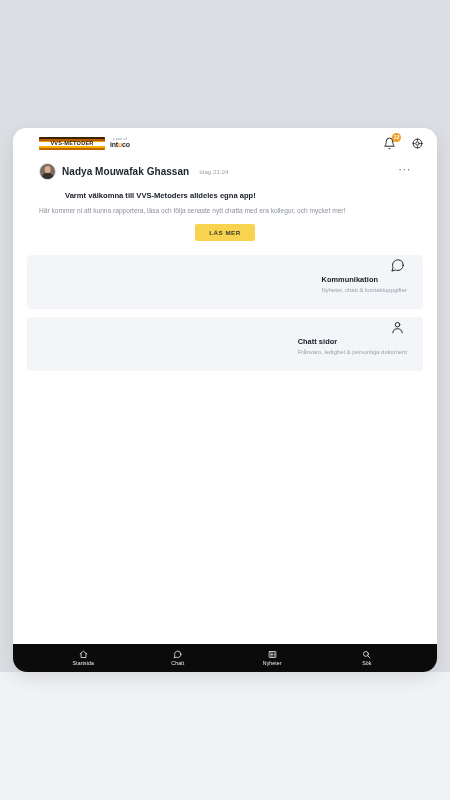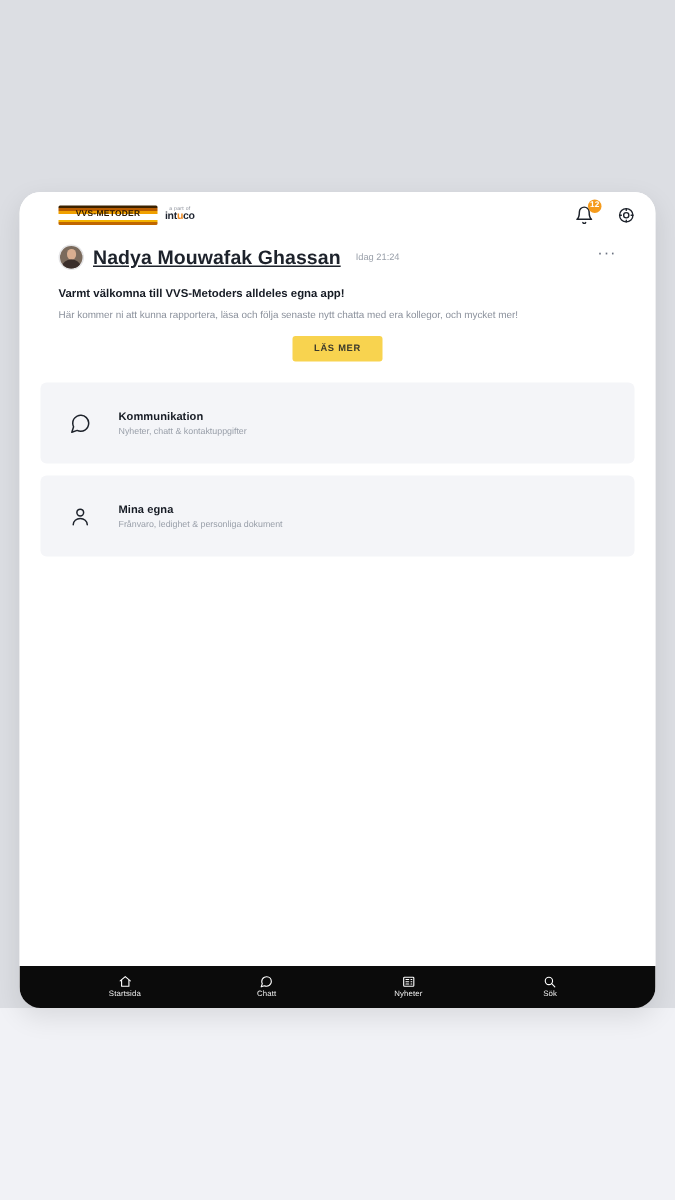--- a/index.html
+++ b/index.html
@@ -177,25 +177,24 @@
     content: "";
     position: absolute;
     left: 50%; bottom: -22%;
     width: 86%; height: 62%;
     transform: translateX(-50%);
     border-radius: 50% 50% 0 0;
     background: #3a2e2a;
   }
 
   .post-author {
-    font-size: 13px;
+    font-size: 10px;
     font-weight: bold;
     color: #1d222b;
     letter-spacing: 0.05px;
-    text-decoration: underline;
   }
   .post-time {
     font-size: 6.2px;
     color: #9aa0aa;
     margin-left: 4px;
   }
   .post-head-spacer { flex: 1 1 auto; }
   .post-more {
     font-size: 11px;
     color: #6b7280;
@@ -203,20 +202,21 @@
     line-height: 6px;
     cursor: pointer;
     padding-bottom: 5px;
   }
 
   .post-title {
     margin-top: 11px;
     font-size: 7.6px;
     font-weight: bold;
     color: #161b24;
+    margin-left: 26px;
   }
   .post-body {
     margin-top: 7px;
     font-size: 6.6px;
     color: #8b919c;
     line-height: 1.25;
   }
 
   .post-cta-wrap {
     margin-top: 9px;
@@ -238,23 +238,24 @@
 
   
   .cards { margin-top: 14px; }
 
   .card {
     background: #f4f5f8;
     border-radius: 4px;
     height: 54px;
     margin-bottom: 8px;
     display: flex;
-    align-items: center;
+    align-items: flex-end;
     padding: 0 16px;
     cursor: pointer;
+    flex-direction: column;
   }
 
   .card-icon {
     width: 20px;
     flex: 0 0 20px;
     display: flex;
     align-items: center;
     justify-content: center;
     color: #1d222b;
   }
@@ -378,21 +379,21 @@
 
 
       <div class="card">
         <div class="card-icon">
           <svg width="15" height="15" viewBox="0 0 24 24" fill="none" stroke="#1d222b" stroke-width="1.6" stroke-linecap="round" stroke-linejoin="round">
             <circle cx="12" cy="7.5" r="3.6"></circle>
             <path d="M4.5 20.5c0-4 3.4-6.6 7.5-6.6s7.5 2.6 7.5 6.6"></path>
           </svg>
         </div>
         <div class="card-texts">
-          <div class="card-title">Mina egna</div>
+          <div class="card-title">Chatt sidor</div>
           <div class="card-sub">Frånvaro, ledighet &amp; personliga dokument</div>
         </div>
       </div>
 
 
     </div>
   </div>
 
   <div class="bottomnav">
 

